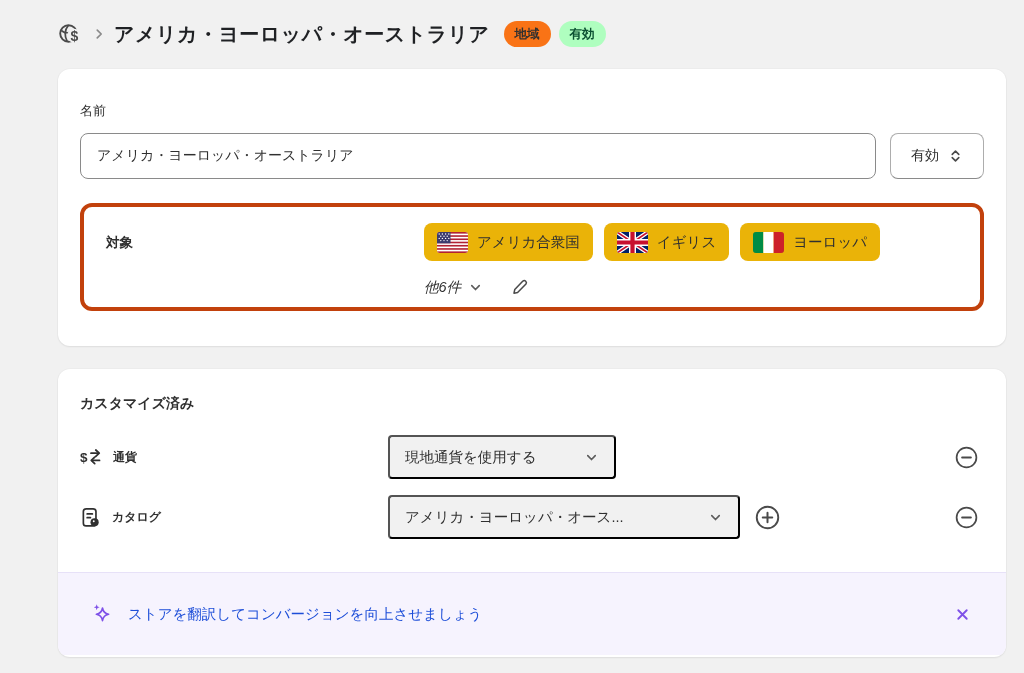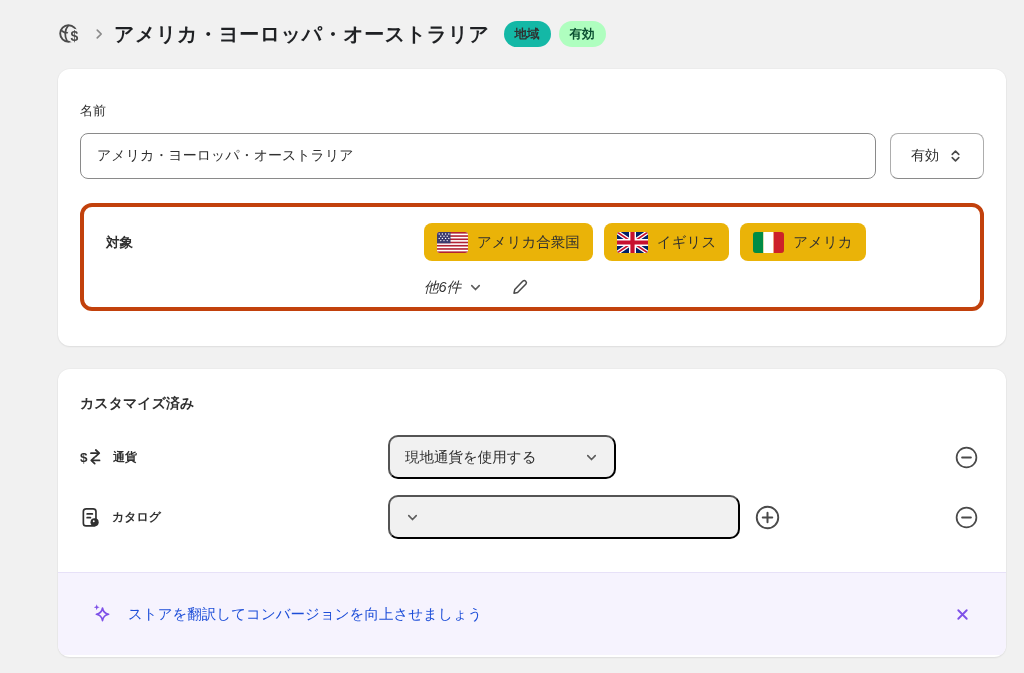--- a/index.html
+++ b/index.html
@@ -21,21 +21,21 @@
   .page-title {
     font-size: 20px; font-weight: 700; color: #1F2124;
     letter-spacing: .5px; white-space: nowrap;
   }
   .badges { display: inline-flex; gap: 8px; margin-left: 14px; }
   .badge {
     display: inline-flex; align-items: center;
     height: 26px; padding: 0 11px; border-radius: 13px;
     font-size: 12.5px; font-weight: 600; white-space: nowrap;
   }
-  .badge.default { background: #14b8a6; color: #303030; }
+  .badge.default { background: #f97316; color: #303030; }
   .badge.success { background: #AFFEBF; color: #0C5132; }
 
   
   .card {
     width: 948px; margin-left: 58px; background: #FFFFFF;
     border-radius: 12px;
     box-shadow: 0 1px 2px rgba(26,26,26,.07), 0 0 0 1px rgba(0,0,0,.02);
     overflow: hidden;
   }
   .card-1 { margin-top: 17px; height: 277px; padding: 20px 22px 16px; }
@@ -78,21 +78,21 @@
   .edit-btn { margin-left: 20px; display: inline-flex; cursor: pointer; }
 
   
   .section-title { padding: 24px 22px 0; font-size: 14px; font-weight: 700; line-height: 20px; }
   .custom-rows { margin-top: 14px; }
   .custom-row { display: flex; align-items: center; height: 60px; padding: 0 28px 0 22px; }
   .row-head { display: flex; align-items: center; gap: 11px; width: 308px; flex: none; }
   .row-head .row-label { font-size: 12px; font-weight: 700; }
   .pill-select {
     display: inline-flex; align-items: center; justify-content: space-between;
-    background: #F1F1F1; border-radius: 10px; height: 44px;
+    background: #F1F1F1; border-radius: 4px; height: 44px;
     padding: 0 15px; font-size: 14.5px; color: #303030; cursor: pointer; gap: 14px;
   }
   .pill-currency { width: 228px; }
   .pill-catalog { width: 352px; }
   .icon-btn { display: inline-flex; cursor: pointer; background: none; border: none; padding: 0; }
   .add-btn { margin-left: 15px; }
   .remove-btn { margin-left: auto; }
 
   .magic-banner {
     margin-top: 25px; height: 83px;
@@ -195,21 +195,21 @@
         </span>
 
         <span class="chip">
           <span class="flag">
             <svg width="31" height="21" viewBox="0 0 31 21">
               <rect width="10.34" height="21" fill="#008C45"></rect>
               <rect x="10.34" width="10.33" height="21" fill="#FFFFFF"></rect>
               <rect x="20.67" width="10.33" height="21" fill="#CD212A"></rect>
             </svg>
           </span>
-          <span>アメリカ</span>
+          <span>ヨーロッパ</span>
         </span>
       </div>
 
       <div class="more-row">
         <span class="more-label">他6件</span>
         <svg width="15" height="15" viewBox="0 0 16 16">
           <path d="M4 6 L8 10.2 L12 6" fill="none" stroke="#5C5C5C" stroke-width="1.7" stroke-linecap="round" stroke-linejoin="round"></path>
         </svg>
         <span class="edit-btn">
           <svg width="19" height="19" viewBox="0 0 20 20">
@@ -256,20 +256,21 @@
         <svg width="21" height="21" viewBox="0 0 20 20">
           <rect x="3.2" y="1.8" width="12" height="16.2" rx="2.6" fill="none" stroke="#303030" stroke-width="1.6"></rect>
           <path d="M6.8 6.6 H11.8" stroke="#303030" stroke-width="1.6" stroke-linecap="round"></path>
           <path d="M6.8 10.2 H10" stroke="#303030" stroke-width="1.6" stroke-linecap="round"></path>
           <circle cx="13.9" cy="14.6" r="3.9" fill="#303030"></circle>
           <circle cx="13.1" cy="13.6" r="0.9" fill="#FFFFFF"></circle>
         </svg>
         <span class="row-label">カタログ</span>
       </div>
       <button class="pill-select pill-catalog">
+        <span>アメリカ・ヨーロッパ・オース...</span>
         <svg width="15" height="15" viewBox="0 0 16 16">
           <path d="M4 6 L8 10.2 L12 6" fill="none" stroke="#5C5C5C" stroke-width="1.7" stroke-linecap="round" stroke-linejoin="round"></path>
         </svg>
       </button>
       <button class="icon-btn add-btn">
         <svg width="25" height="25" viewBox="0 0 20 20">
           <circle cx="10" cy="10" r="8.6" fill="none" stroke="#4A4A4A" stroke-width="1.5"></circle>
           <path d="M6.2 10 H13.8 M10 6.2 V13.8" stroke="#4A4A4A" stroke-width="1.6" stroke-linecap="round"></path>
         </svg>
       </button>

